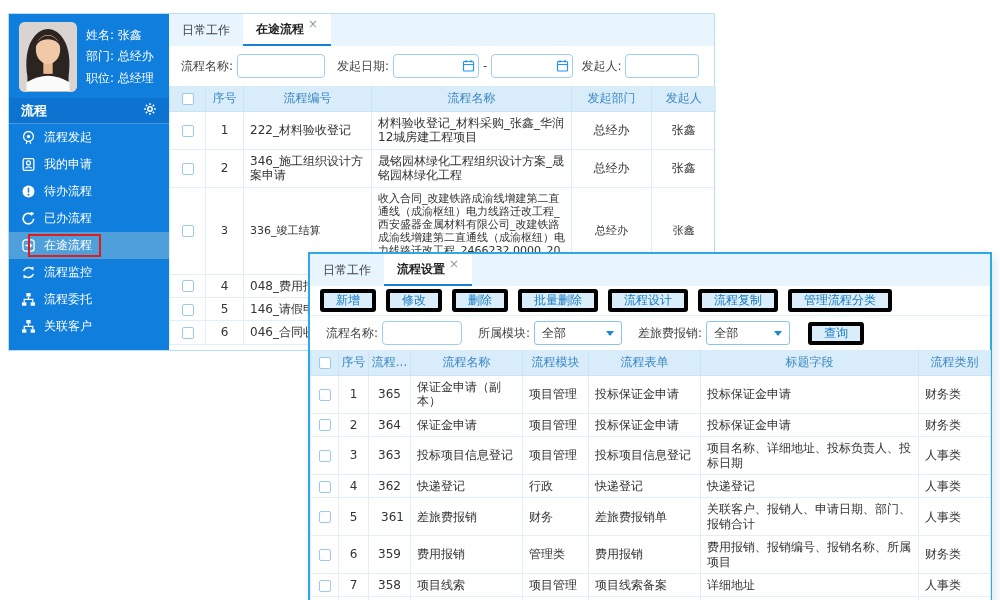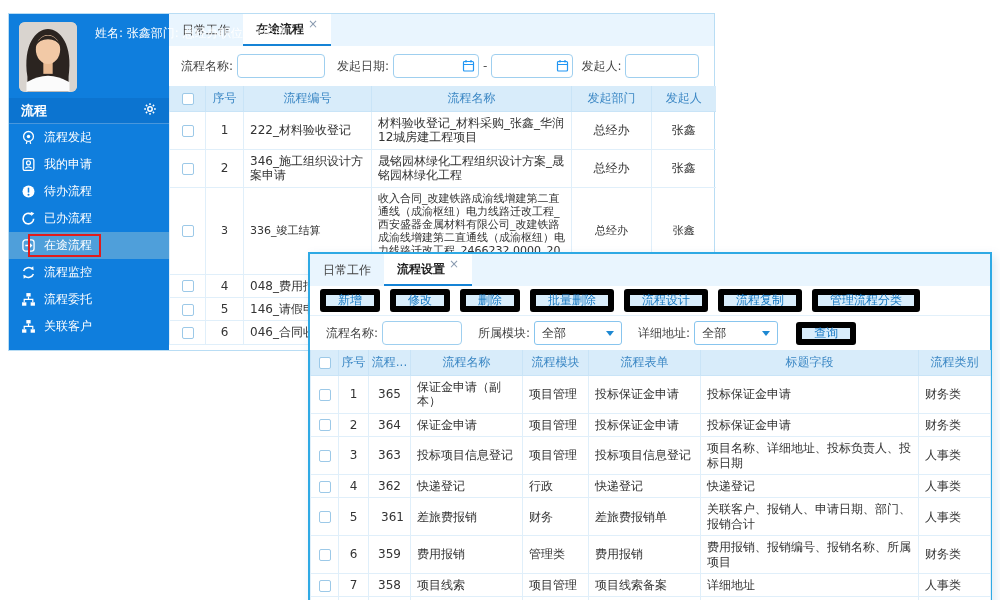--- a/index.html
+++ b/index.html
@@ -8,21 +8,21 @@
   body { position:relative; font-size:12px; color:#333; }
 
   
   #win1 { position:absolute; left:8px; top:13px; width:707px; display:flex;
           border:1px solid #b9ddf4; background:#fff; }
 
   
   .sidebar { width:160px; flex-shrink:0; background:#0f7edd; color:#fff; position:relative; }
   .profile { display:flex; padding:8px 6px 6px 10px; height:84px; }
   .photo { width:58px; height:70px; border-radius:6px; overflow:hidden; flex-shrink:0; background:#d9d4cf; }
-  .profile-info { margin-left:18px; display:flex; flex-direction:row; justify-content:space-around; padding:3px 0; }
+  .profile-info { margin-left:9px; display:flex; flex-direction:column; justify-content:space-around; padding:3px 0; }
   .profile-info div { font-size:12px; white-space:nowrap; }
   .menu-header { height:26px; background:#0c74d0; display:flex; align-items:center;
                  justify-content:space-between; padding:0 12px 0 12px;
                  font-size:13px; font-weight:bold; border-bottom:1px solid rgba(255,255,255,.25); }
   .menu { padding-bottom:10px; }
   .menu-item { height:27px; display:flex; align-items:center; padding-left:12px; font-size:12px;
                cursor:pointer; position:relative; }
   .menu-item .mi-icon { width:15px; height:15px; margin-right:8px; flex-shrink:0; display:inline-flex; }
   .menu-item.active { background:#4f9fda; }
   .red-box { position:absolute; left:19px; top:2px; width:73px; height:23px;
@@ -55,21 +55,21 @@
   .t1 tbody tr:nth-child(3) td div { font-size:11px; line-height:13px; max-height:80px; overflow:hidden; }
   .t1 td, .t1 th { border-left:none; }
   .t1 td:last-child, .t1 th:last-child { border-right:none; }
 
   
   #win2 { position:absolute; left:308px; top:252px; width:684px; background:#fff; z-index:10;
           border:2px solid #2ea9e4; box-shadow:3px 4px 10px rgba(30,100,160,.15); }
   #win2 .tabbar { height:32px; }
   .toolbar { height:30px; display:flex; align-items:center; padding:0 10px; gap:10px;
              border-bottom:1px solid #e2f0fa; }
-  .btn { height:23px; padding:0 12px; background:#d9edfb; border:6px solid #000000; border-radius:3px;
+  .btn { height:23px; padding:0 12px; background:#d9edfb; border:4px solid #000000; border-radius:3px;
          color:#1678c2; font-size:12px; display:inline-flex; align-items:center; cursor:pointer;
          white-space:nowrap; }
   .filterbar2 { height:34px; display:flex; align-items:center; padding:0 10px; }
   .select { height:24px; border:1px solid #88c5ee; border-radius:3px; background:#fff; display:inline-flex;
             align-items:center; justify-content:space-between; padding:0 7px; cursor:pointer; color:#333; }
   .caret { width:0; height:0; border-left:4px solid transparent; border-right:4px solid transparent;
            border-top:5px solid #1e88d2; margin-left:8px; }
   .t2 th { padding:4px 2px; }
   .t2 td { padding:3px 6px; }
   .t2 td div { line-height:15px; }
@@ -379,21 +379,21 @@
     <span class="btn">管理流程分类</span>
   </div>
   <div class="filterbar2">
     <span class="flabel">流程名称:</span>
     <input class="tinput" style="width: 80px;">
     <span class="flabel" style="margin-left:16px">所属模块:</span>
     <span class="select" style="width:88px">
       <span>全部</span>
       <span class="caret"></span>
     </span>
-    <span class="flabel" style="margin-left:16px">详细地址:</span>
+    <span class="flabel" style="margin-left:16px">差旅费报销:</span>
     <span class="select" style="width:84px">
       <span>全部</span>
       <span class="caret"></span>
     </span>
     <span class="btn" style="margin-left:18px">查询</span>
   </div>
   <table class="grid t2">
       <colgroup>
         <col style="width: 28px;">
         <col style="width: 30px;">

